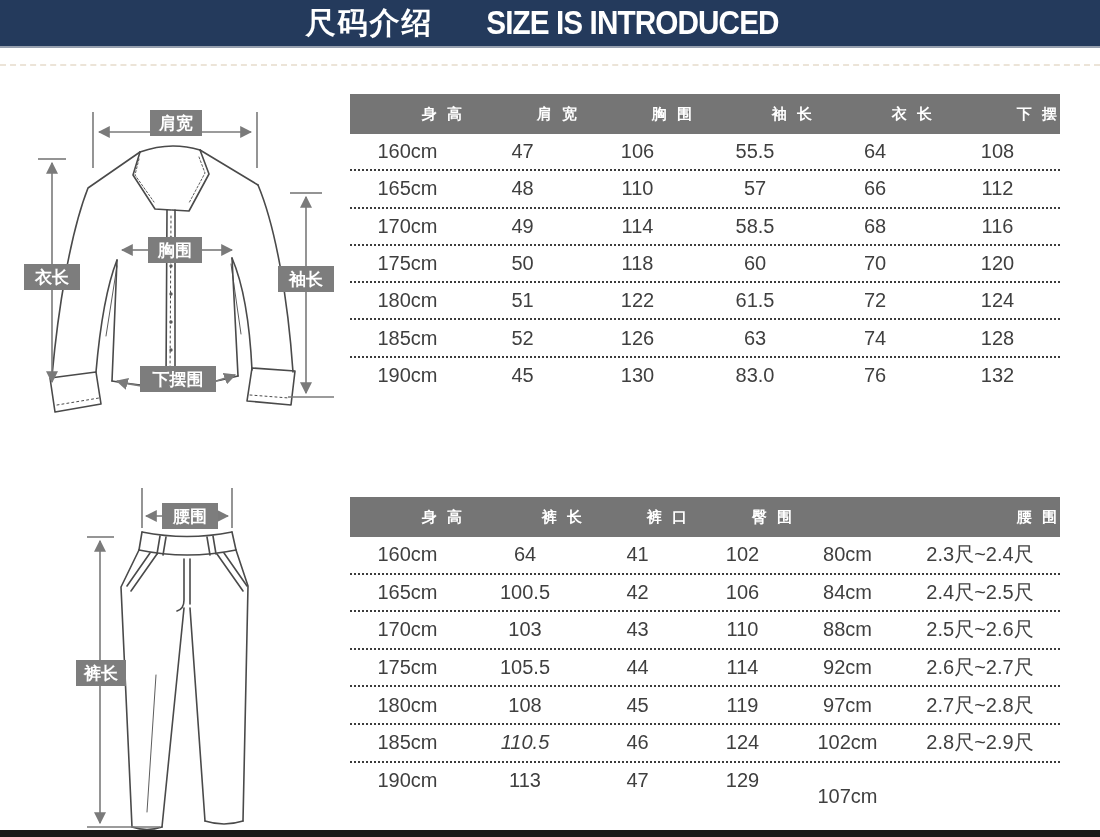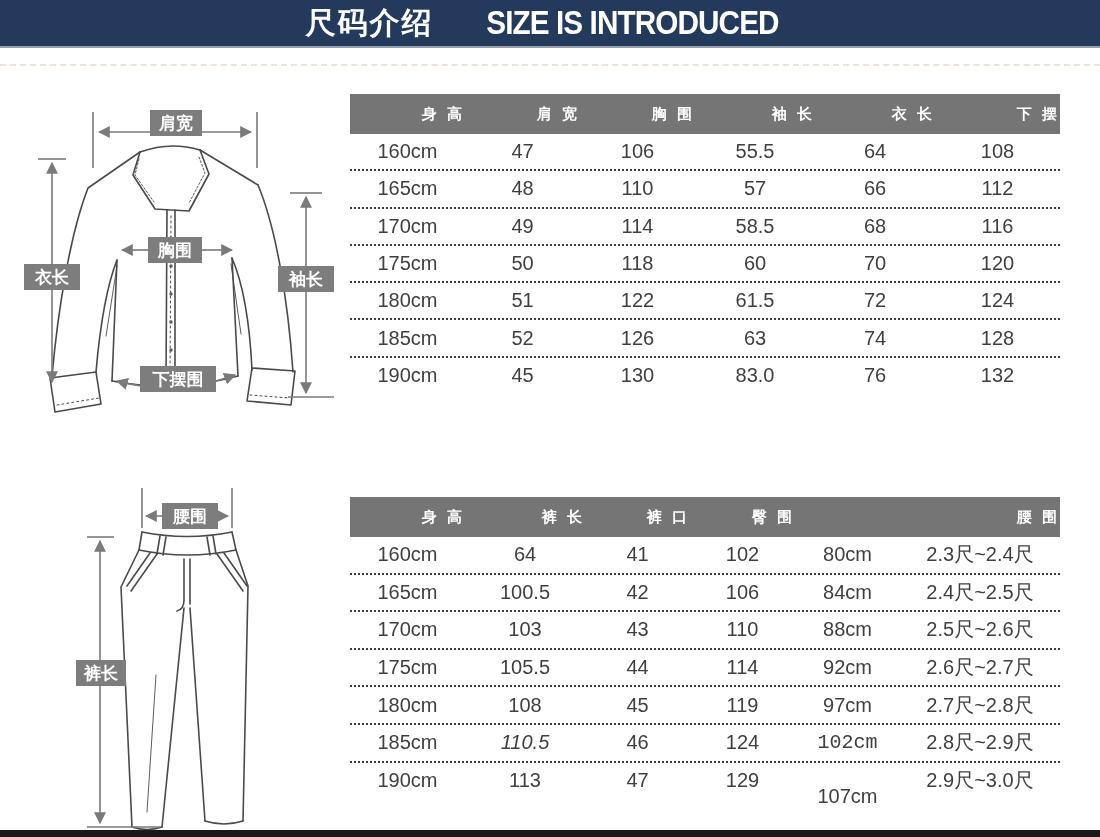--- a/index.html
+++ b/index.html
@@ -298,27 +298,26 @@
         <span class="tcell" style="width: 105px;">45</span>
         <span class="tcell" style="width: 105px;">119</span>
         <span class="tcell" style="width: 105px;">97cm</span>
         <span class="tcell" style="width: 160px;">2.7尺~2.8尺</span>
       </div>
       <div class="trow sep" style="height: 35.6px;">
         <span class="tcell" style="width: 115px;">185cm</span>
         <span class="tcell" style="width: 120px; font-style: italic;">110.5</span>
         <span class="tcell" style="width: 105px;">46</span>
         <span class="tcell" style="width: 105px;">124</span>
-        <span class="tcell" style="width: 105px; font-family: Liberation Mono, monospace;">102cm</span>
+        <span class="tcell" style="width: 105px;">102cm</span>
         <span class="tcell" style="width: 160px;">2.8尺~2.9尺</span>
       </div>
       <div class="trow" style="height: 35.6px;">
         <span class="tcell" style="width: 115px;">190cm</span>
         <span class="tcell" style="width: 120px;">113</span>
         <span class="tcell" style="width: 105px;">47</span>
         <span class="tcell" style="width: 105px;">129</span>
         <span class="tcell" style="width: 105px; margin-top: 32px;">107cm</span>
-        <span class="tcell" style="width: 160px;">2.9尺~3.0尺</span>
       </div>
     </div>
 </div>
 
 <div class="bottom-bar"></div>
 
 </body></html>

